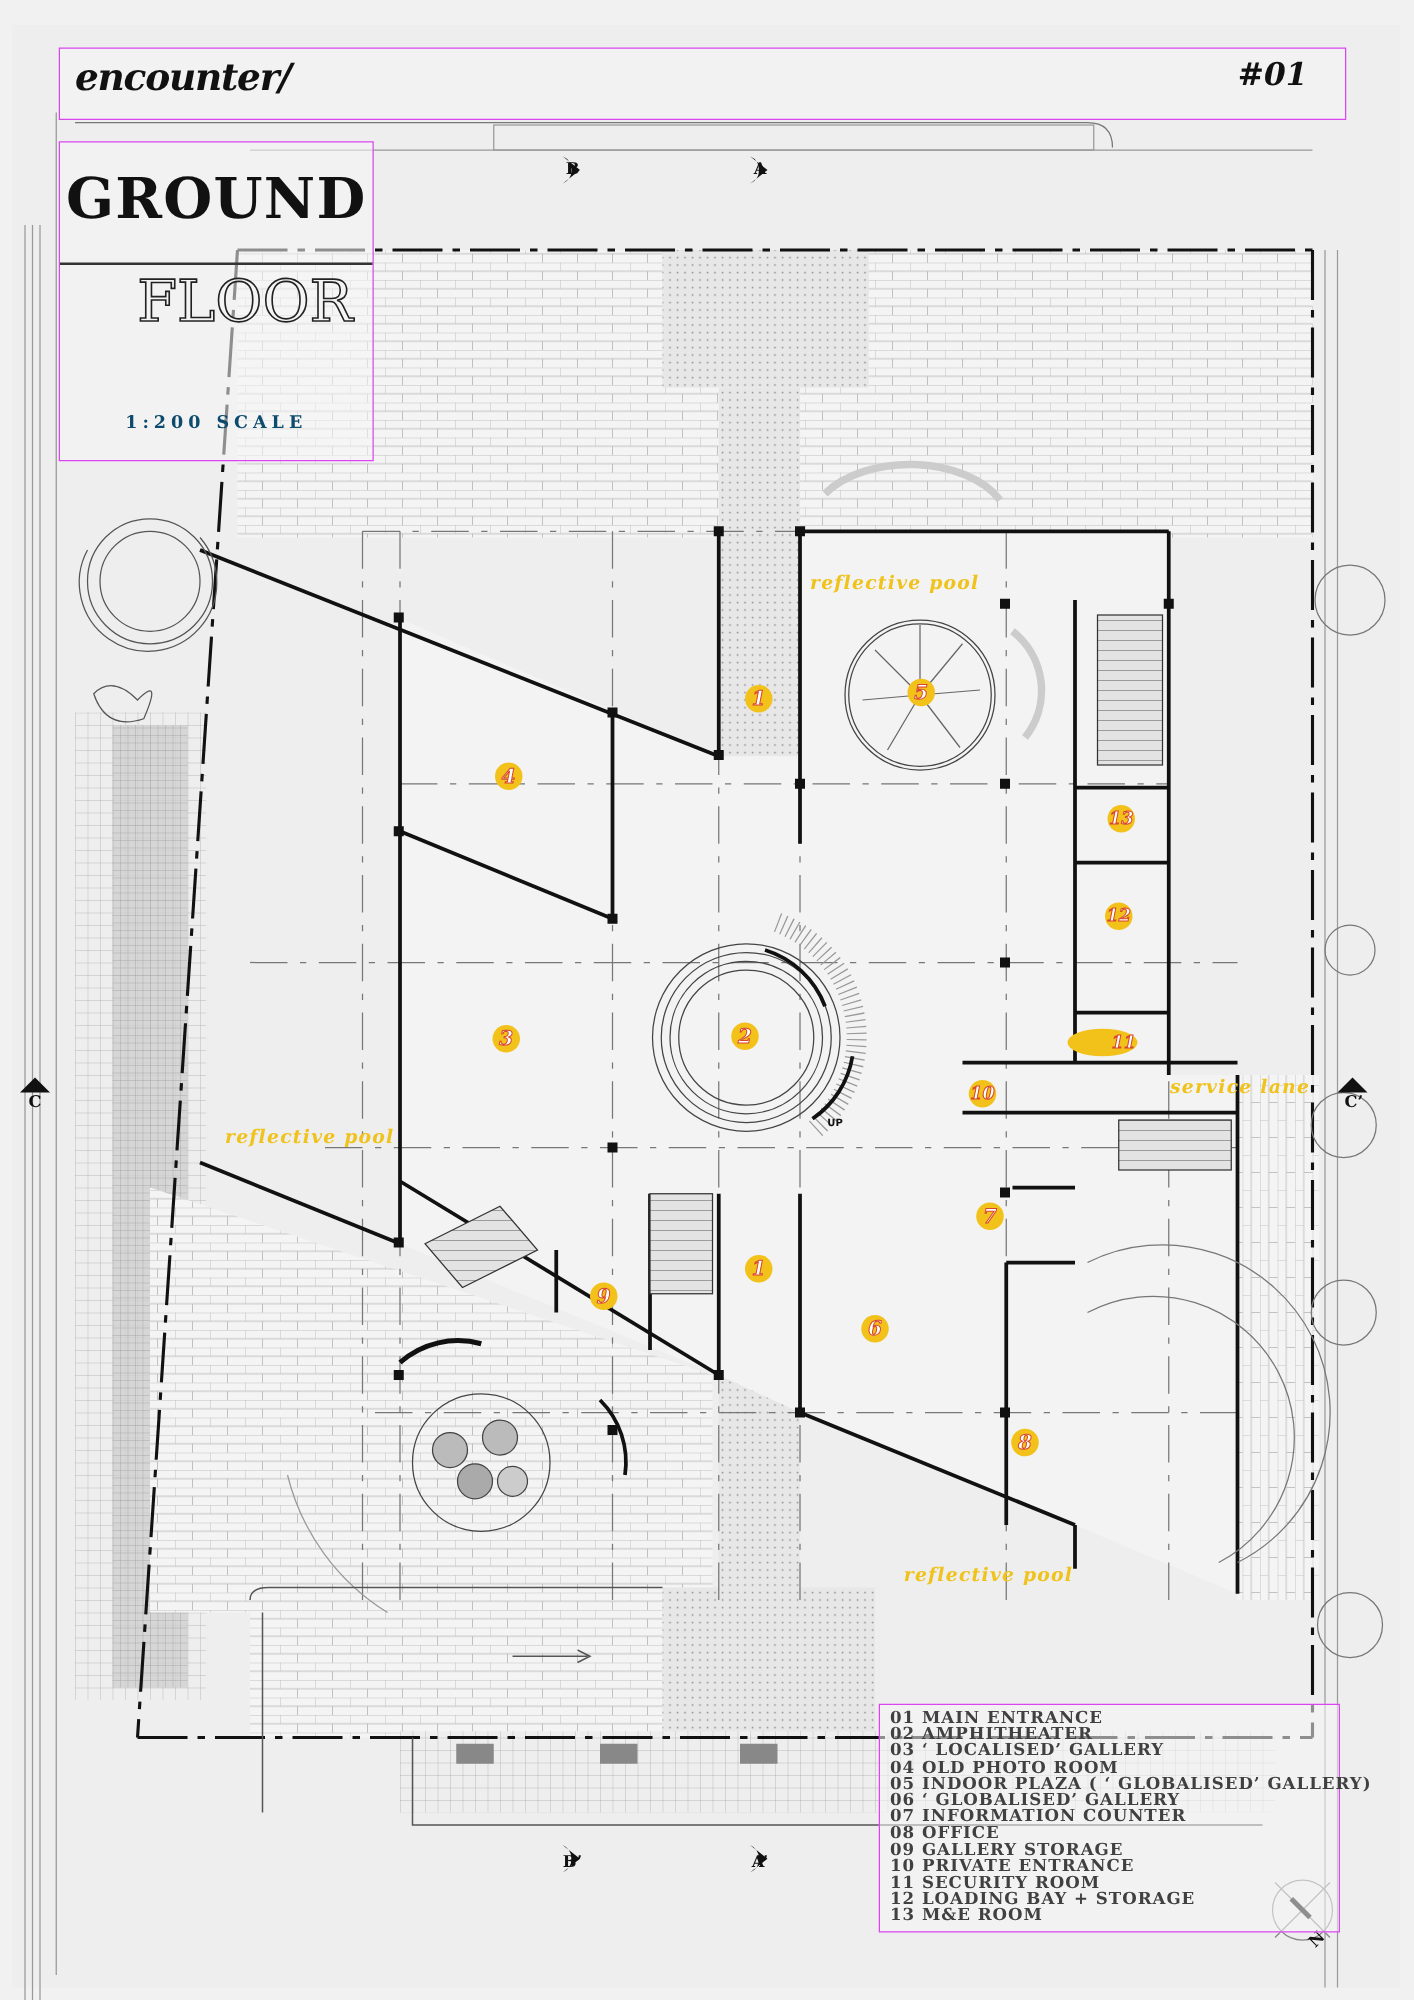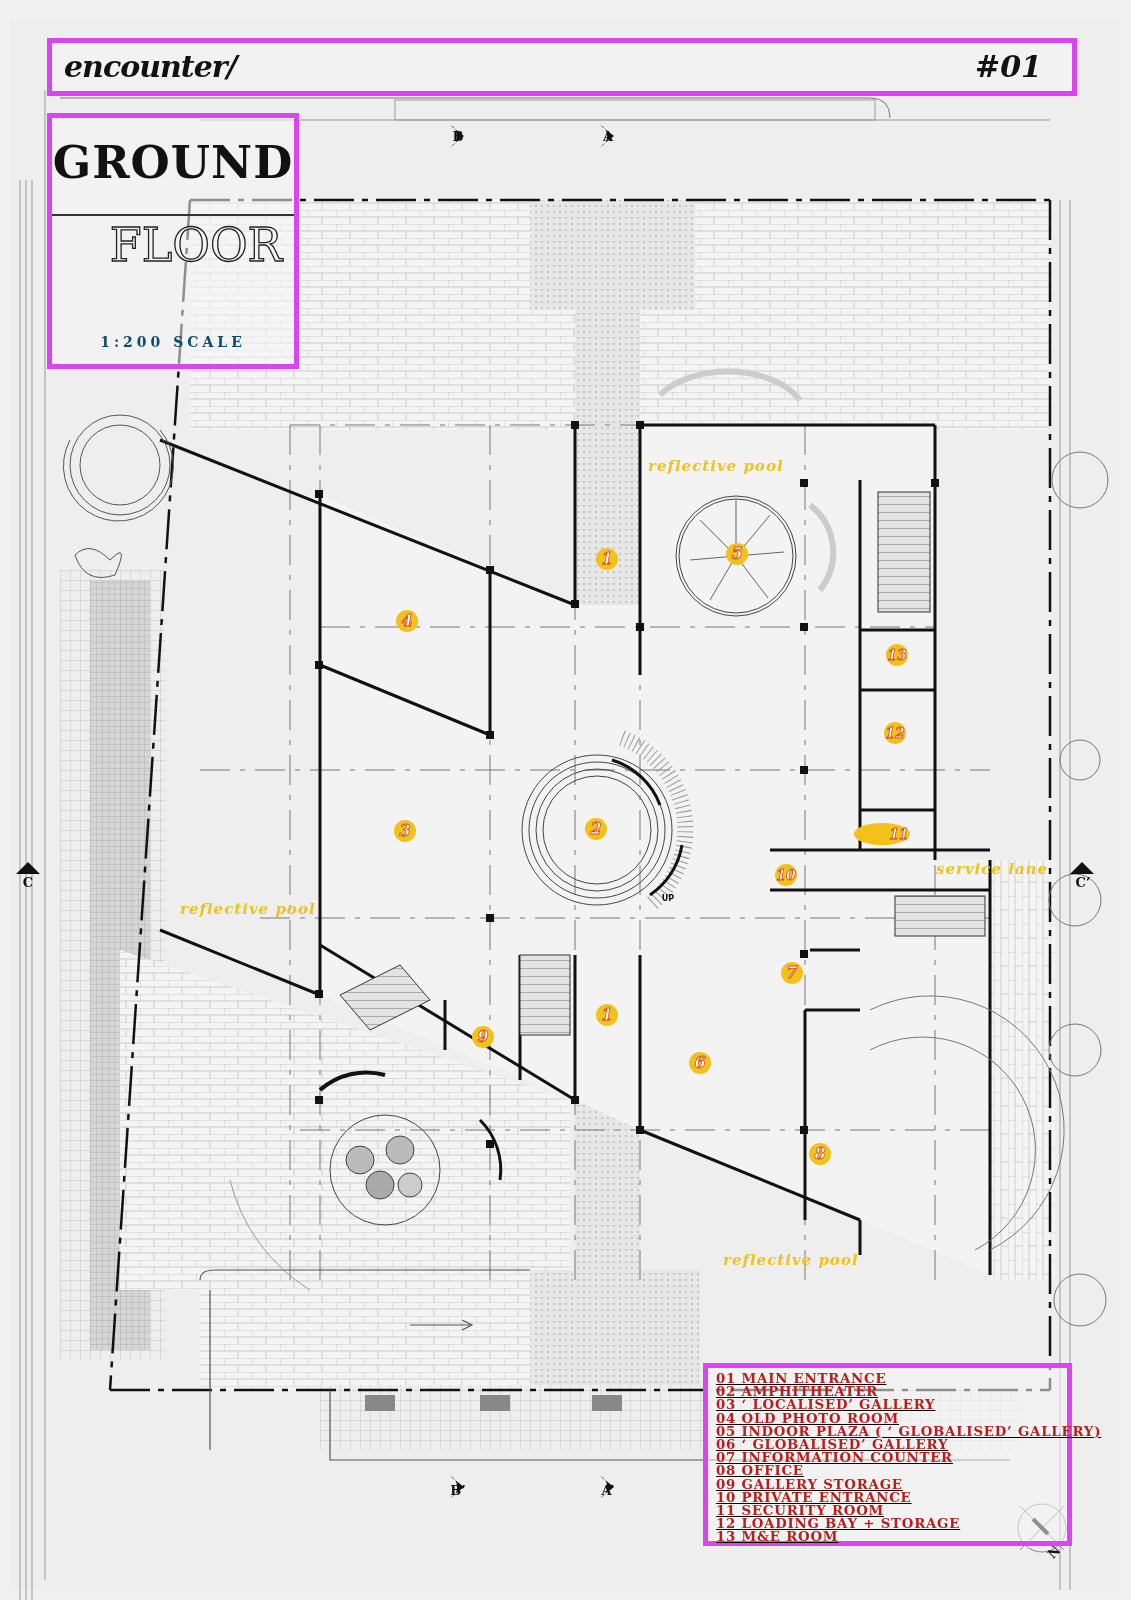--- a/index.html
+++ b/index.html
@@ -1,37 +1,37 @@
 <!DOCTYPE html>
 <html><head>
 <meta charset="utf-8">
 <style>
   html, body { margin:0; padding:0; }
   body { width:1131px; height:1600px; position:relative; overflow:hidden;
          background:#f1f1f1; font-family:"DejaVu Serif", serif; }
   #plan { position:absolute; left:0; top:0; }
-  .frame { position:absolute; border:5px solid #d946ef; box-sizing:border-box; background:rgba(245,245,245,0.55);text-decoration:underline; }
+  .frame { position:absolute; border:1px solid #d946ef; box-sizing:border-box; background:rgba(245,245,245,0.55); }
   #title-bar { left:47px; top:38px; width:1030px; height:58px; }
   #title-bar .brand { position:absolute; left:12px; top:6px; font-family:"DejaVu Serif", serif; font-style:italic;
         font-weight:bold; font-size:30px; letter-spacing:-1px; color:#111; }
   #title-bar .num { position:absolute; right:30px; top:6px; font-family:"DejaVu Serif", serif; font-style:italic;
-        font-weight:bold; font-size:30px; color:#111; }
+        font-weight:bold; font-size:25px; color:#111; }
   #title-box { left:47px; top:113px; width:252px; height:256px; }
   #title-box .divider { position:absolute; left:0; right:0; top:96px; border-top:2px solid #333; }
   #title-box .ground { position:absolute; left:0; right:0; top:18px; text-align:center; font-family:"DejaVu Serif", serif;
         font-weight:bold; font-size:45px; letter-spacing:1px; color:#111; }
   #title-box .fp { position:absolute; left:0; right:0; text-align:center; font-family:"DejaVu Serif", serif;
         font-size:46px; color:#f4f4f4; -webkit-text-stroke:1.3px #222; letter-spacing:0px; }
   #title-box .floor { top:100px;margin-left:46px; }
   #title-box .planw { top:163px; }
   #title-box .scale { position:absolute; left:0; right:0; top:216px; text-align:center; font-family:"DejaVu Serif", serif;
         font-weight:bold; font-size:14px; letter-spacing:4px; color:#0c4a6e; }
   #legend { left:703px; top:1363px; width:369px; height:183px; padding:4px 0 0 8px; }
   #legend .row { font-family:"DejaVu Serif", serif; font-weight:bold; font-size:13.3px; line-height:13.2px;
-        color:#b91c1c; letter-spacing:0.8px; white-space:nowrap; }
+        color:#404040; letter-spacing:0.8px; white-space:nowrap; }
   .badge { position:absolute; width:22px; height:22px; border-radius:50%; background:#f2c21b;
         font-family:"DejaVu Serif", serif; font-style:italic; font-weight:bold; font-size:16px; line-height:22px;
         text-align:center; color:#fff; -webkit-text-stroke:0.8px #d8442c; transform:translate(-50%,-50%); }
   .zone-label { position:absolute; font-family:"DejaVu Serif", serif; font-style:italic; font-weight:bold;
         font-size:15px; color:#f0c21c; letter-spacing:1px; white-space:nowrap; }
   .sec-mark { position:absolute; font-family:"DejaVu Serif", serif; font-weight:bold; font-size:13px; color:#111;
         transform:translate(-50%,-50%); }
 </style>
 </head>
 <body>

